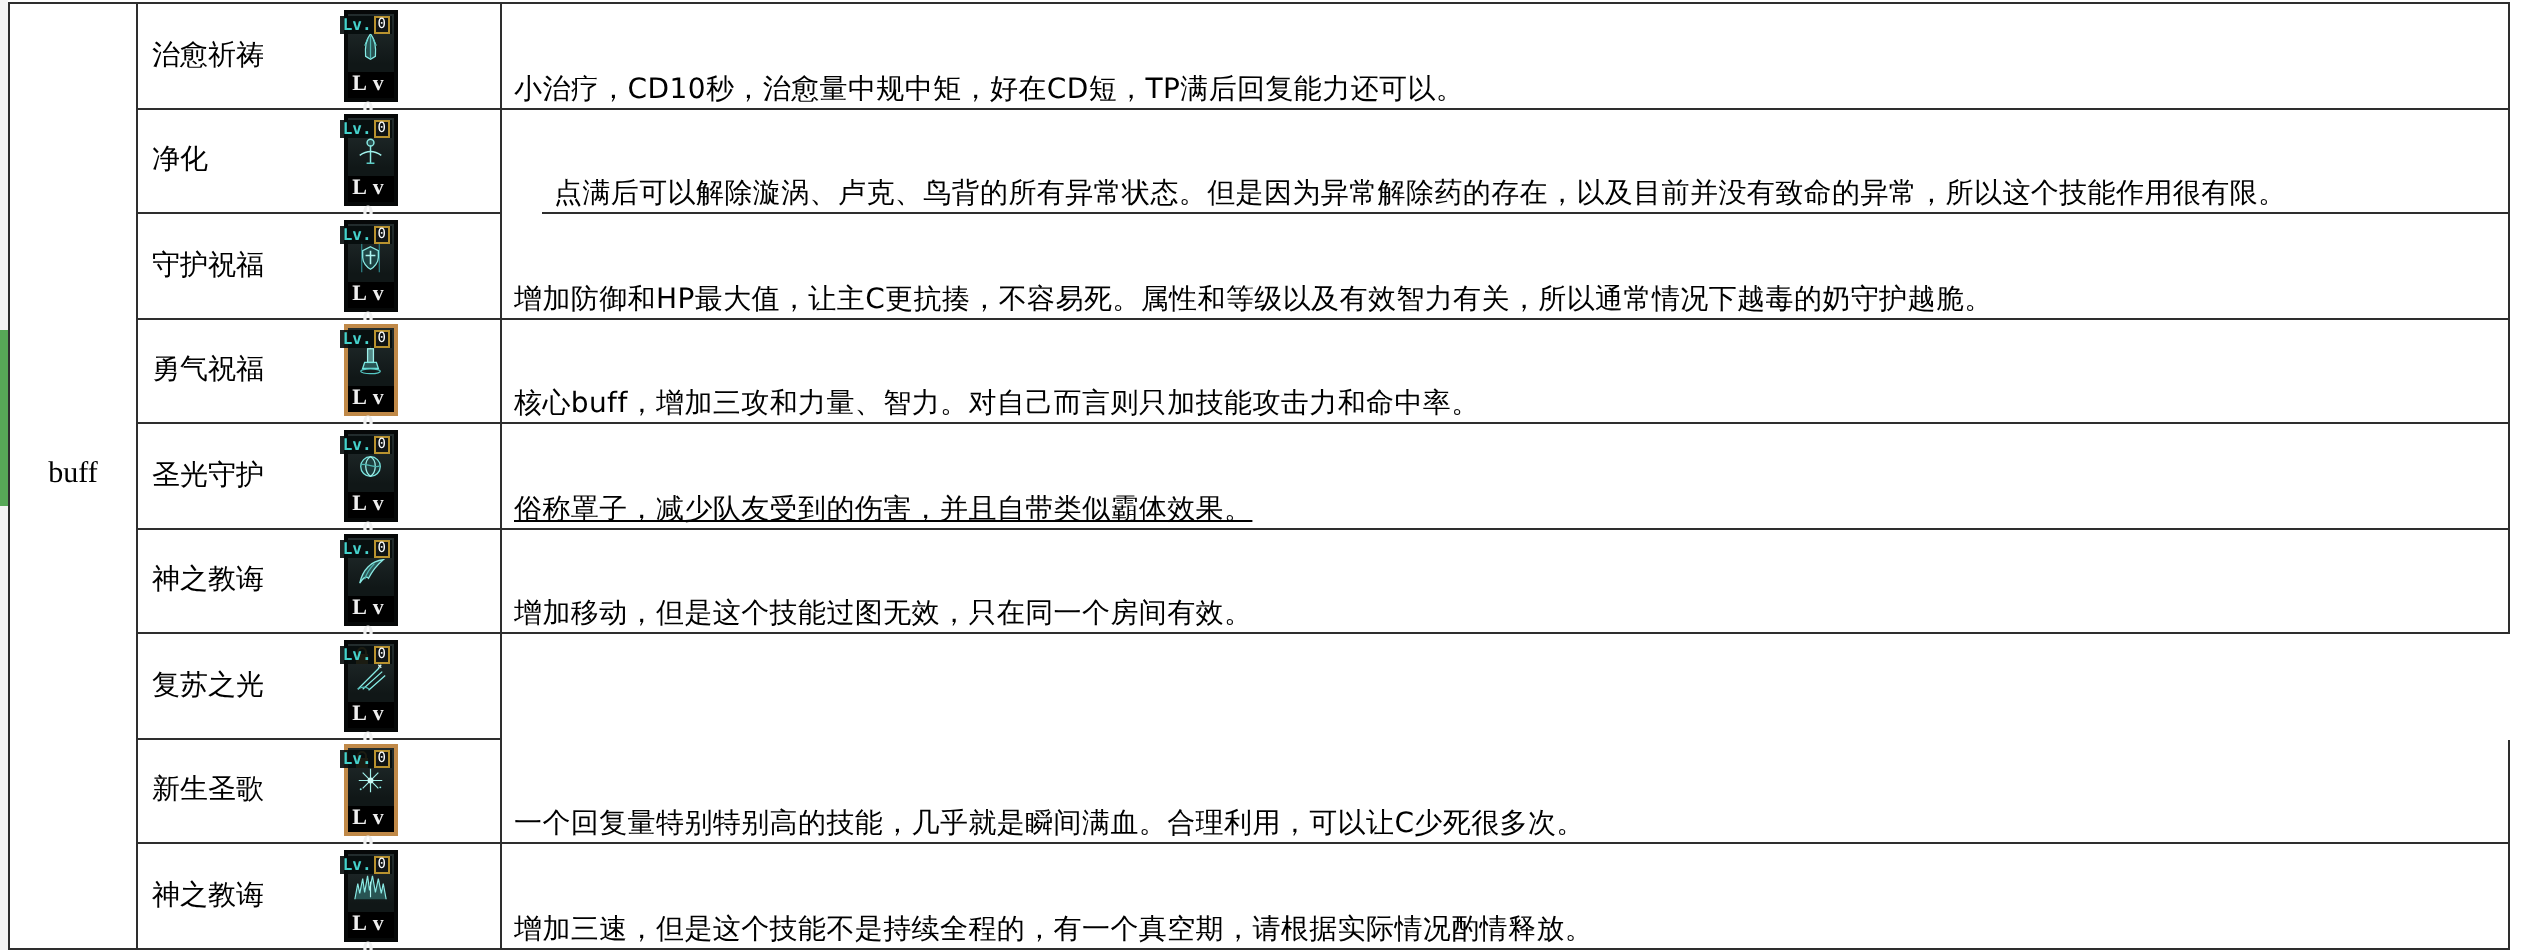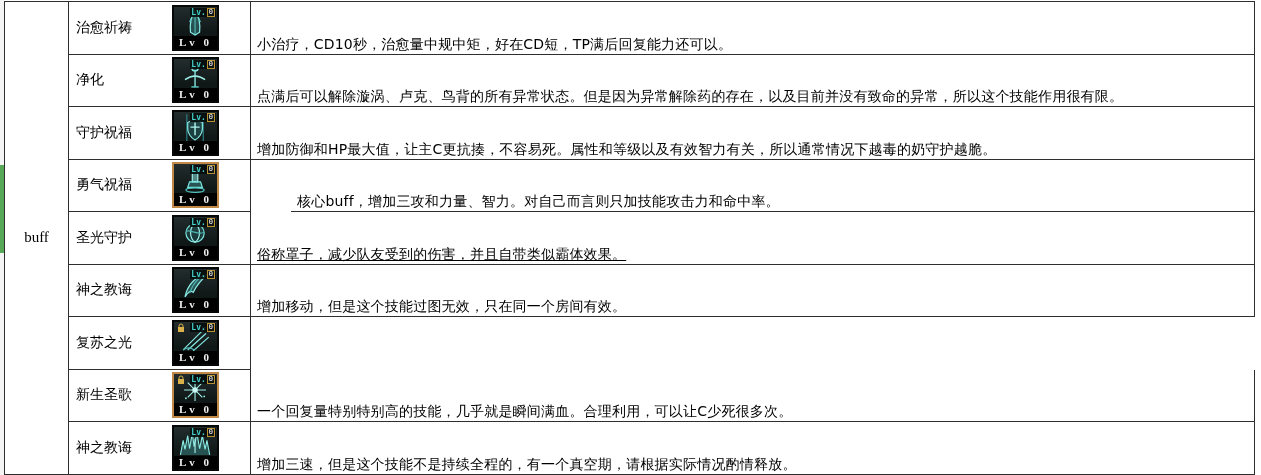--- a/index.html
+++ b/index.html
@@ -18,21 +18,21 @@
          border-top:1px solid #2e2e2e; border-left:1px solid #2e2e2e; }
   .cell { border-right:1px solid #2e2e2e; border-bottom:1px solid #2e2e2e;
           display:flex; align-items:center; background:#fff; }
   .cat-cell { grid-column:1; grid-row:1 / span 9; justify-content:center;
               font-family:Liberation Serif, serif; font-size:15px; }
   .name-cell { position:relative; padding-left:7px; font-size:14px; }
   .desc-cell { padding-left:6px; font-size:14px; letter-spacing:0.2px;align-items:flex-end; }
 
   
   .sicon { position:absolute; left:103px; top:50%; transform:translateY(-50%);
-           width:47px; height:46px; background:#151a1a;
+           width:27px; height:46px; background:#151a1a;
            border:2px solid #060808; box-shadow:inset 0 0 0 1px #2a3436; }
   .sicon.hl { border-color:#c08948; }
   .glyph-area { position:absolute; left:0; top:0; width:100%; height:33px;
                 background:linear-gradient(180deg,#232d2e 0%,#101717 75%); overflow:hidden; }
   .glyph { position:absolute; left:0; top:1px; width:100%; height:31px; }
   .lvbar { position:absolute; left:0; bottom:0; width:100%; height:13px; background:#000;
            color:#efefef; font-family:"Liberation Serif", serif; font-weight:bold;
            font-size:11px; line-height:13px; text-align:center; letter-spacing:3px; }
   .badge { position:absolute; top:1px; right:1px; height:9px; display:flex; align-items:center;
            background:rgba(5,12,12,0.9); padding:0 1px; }
@@ -90,21 +90,21 @@
           </svg>
         </div>
 
         <div class="badge">
           <span class="badge-prefix">Lv.</span>
           <span class="badge-val">0</span>
         </div>
         <div class="lvbar">Lv 0</div>
       </div>
     </div>
-    <div class="cell desc-cell" style="grid-column:3;grid-row:2;">
+    <div class="cell desc-cell" style="grid-column:3;grid-row:2;margin-left:20px;">
       <span>点满后可以解除漩涡、卢克、鸟背的所有异常状态。但是因为异常解除药的存在，以及目前并没有致命的异常，所以这个技能作用很有限。</span>
     </div>
 
     <div class="cell name-cell" style="grid-column:2;grid-row:3;">
       <span>守护祝福</span>
       <div class="sicon">
         <div class="glyph-area">
           <svg class="glyph" viewBox="0 0 47 31" fill="none" stroke-width="1.3">
             <path d="M14 0 V31 M32 0 V31" stroke="#2c7f84"></path>
             <path d="M23 5 L31 9 V16 C31 21 27 26 23 28 C19 26 15 21 15 16 V9 Z" fill="rgba(60,200,200,0.22)" stroke="#8aeae4"></path>
@@ -135,21 +135,21 @@
           </svg>
         </div>
 
         <div class="badge">
           <span class="badge-prefix">Lv.</span>
           <span class="badge-val">0</span>
         </div>
         <div class="lvbar">Lv 0</div>
       </div>
     </div>
-    <div class="cell desc-cell" style="grid-column:3;grid-row:4;margin-left:40px;">
+    <div class="cell desc-cell" style="grid-column:3;grid-row:4;">
       <span>核心buff，增加三攻和力量、智力。对自己而言则只加技能攻击力和命中率。</span>
     </div>
 
     <div class="cell name-cell" style="grid-column:2;grid-row:5;">
       <span>圣光守护</span>
       <div class="sicon">
         <div class="glyph-area">
           <svg class="glyph" viewBox="0 0 47 31" fill="none" stroke-width="1.3">
             <circle cx="23" cy="15" r="10" fill="rgba(60,200,200,0.18)" stroke="#79e6e0"></circle>
             <path d="M23 5 C16 9 17 21 23 25 C29 21 30 9 23 5" stroke="#9ff0ea"></path>

